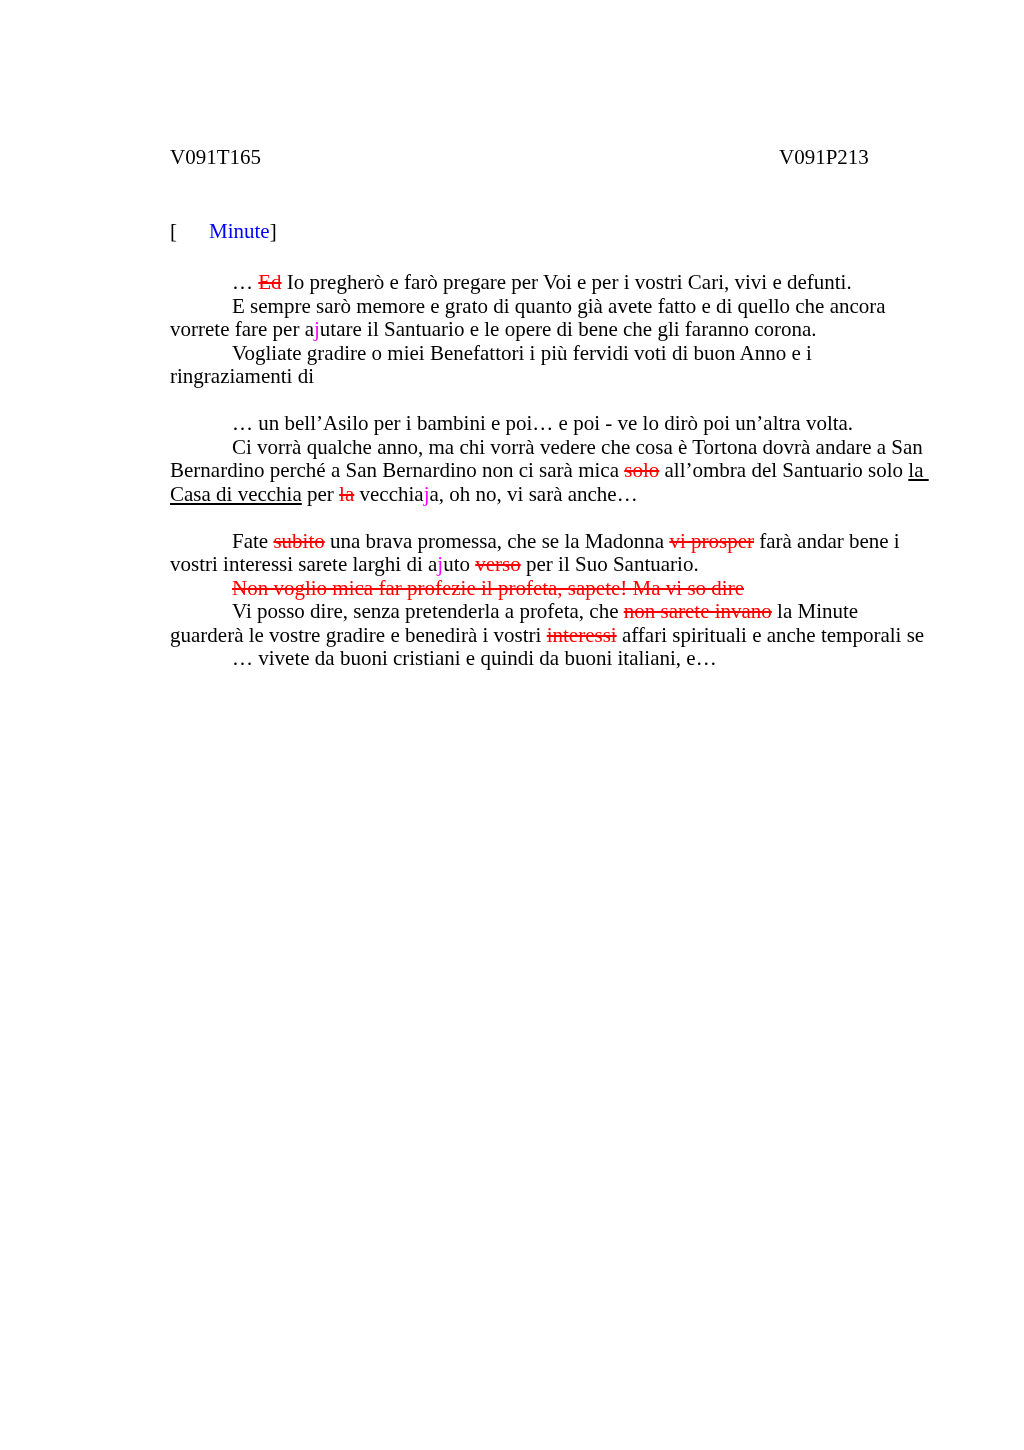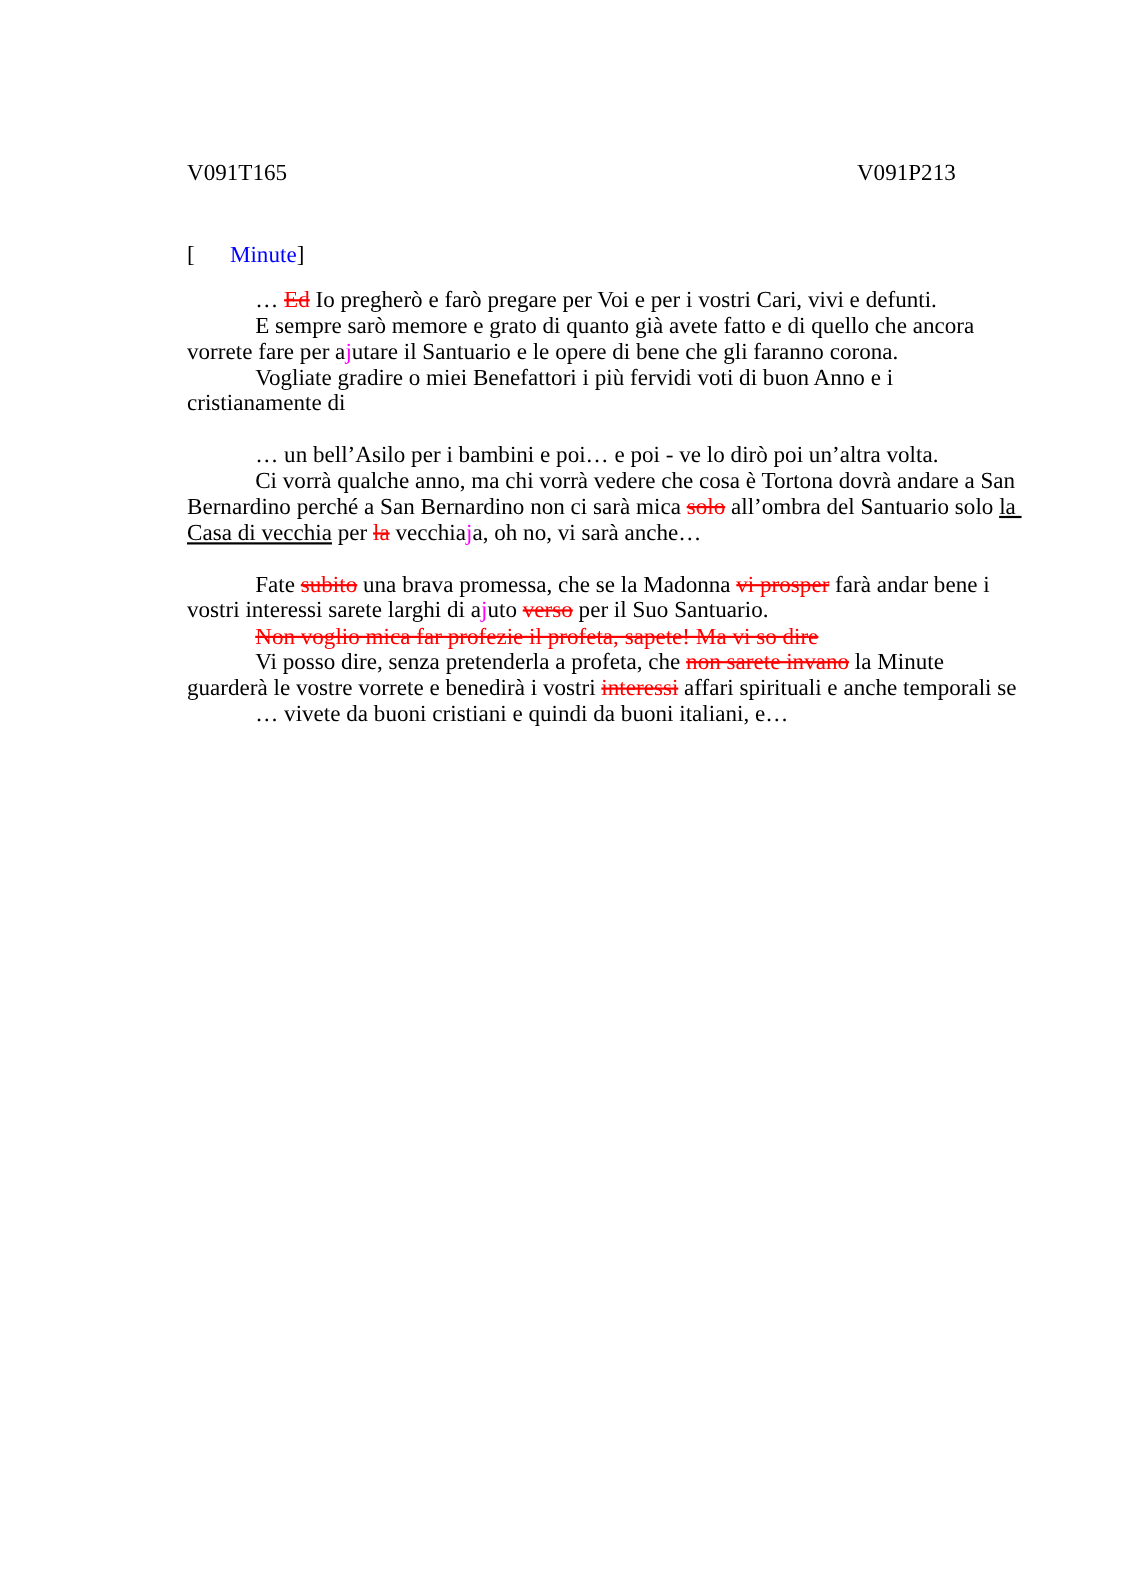--- a/index.html
+++ b/index.html
@@ -36,21 +36,21 @@
   }
   .minute-line {
     margin-top: 50px;
     height: 24px;
   }
   .minute-label {
     color: var(--annotation-blue, #0000ff);
     margin-left: 32px;
   }
   #body-lines {
-    margin-top: 17px;
+    margin-top: 27px;
   }
   .line {
     height: 23.5px;
     white-space: pre;
   }
   .line.indent {
     padding-left: 62px;
   }
   .run-del {
     color: var(--deletion-red, #ff0000);
@@ -74,29 +74,29 @@
       <span class="hdr-right">V091P213</span>
     </div>
 
     <div class="minute-line"><span>[</span><span class="minute-label">Minute</span><span>]</span></div>
 
     <div id="body-lines">
         <div class="line indent"><span>… </span><span class="run-del">Ed</span><span> Io pregherò e farò pregare per Voi e per i vostri Cari, vivi e defunti.</span></div>
         <div class="line indent"><span>E sempre sarò memore e grato di quanto già avete fatto e di quello che ancora</span></div>
         <div class="line"><span>vorrete fare per a</span><span class="run-ins">j</span><span>utare il Santuario e le opere di bene che gli faranno corona.</span></div>
         <div class="line indent"><span>Vogliate gradire o miei Benefattori i più fervidi voti di buon Anno e i</span></div>
-        <div class="line"><span>cristianamente di</span></div>
+        <div class="line"><span>ringraziamenti di</span></div>
         <div class="line blank"></div>
         <div class="line indent"><span>… un bell’Asilo per i bambini e poi… e poi - ve lo dirò poi un’altra volta.</span></div>
         <div class="line indent"><span>Ci vorrà qualche anno, ma chi vorrà vedere che cosa è Tortona dovrà andare a San</span></div>
         <div class="line"><span>Bernardino perché a San Bernardino non ci sarà mica </span><span class="run-del">solo</span><span> all’ombra del Santuario solo </span><span class="run-und">la&nbsp;</span></div>
         <div class="line"><span class="run-und">Casa di vecchia</span><span> per </span><span class="run-del">la</span><span> vecchia</span><span class="run-ins">j</span><span>a, oh no, vi sarà anche…</span></div>
         <div class="line blank"></div>
         <div class="line indent"><span>Fate </span><span class="run-del">subito</span><span> una brava promessa, che se la Madonna </span><span class="run-del">vi prosper</span><span> farà andar bene i</span></div>
         <div class="line"><span>vostri interessi sarete larghi di a</span><span class="run-ins">j</span><span>uto </span><span class="run-del">verso</span><span> per il Suo Santuario.</span></div>
         <div class="line indent"><span class="run-del">Non voglio mica far profezie il profeta, sapete! Ma vi so dire</span></div>
         <div class="line indent"><span>Vi posso dire, senza pretenderla a profeta, che </span><span class="run-del">non sarete invano</span><span> la Minute</span></div>
-        <div class="line"><span>guarderà le vostre vorrete e benedirà i vostri </span><span class="run-del">interessi</span><span> affari spirituali e anche temporali se</span></div>
+        <div class="line"><span>guarderà le vostre gradire e benedirà i vostri </span><span class="run-del">interessi</span><span> affari spirituali e anche temporali se</span></div>
         <div class="line indent"><span>… vivete da buoni cristiani e quindi da buoni italiani, e…</span></div>
       </div>
 
   </div>
 </div>
 
 </body></html>

